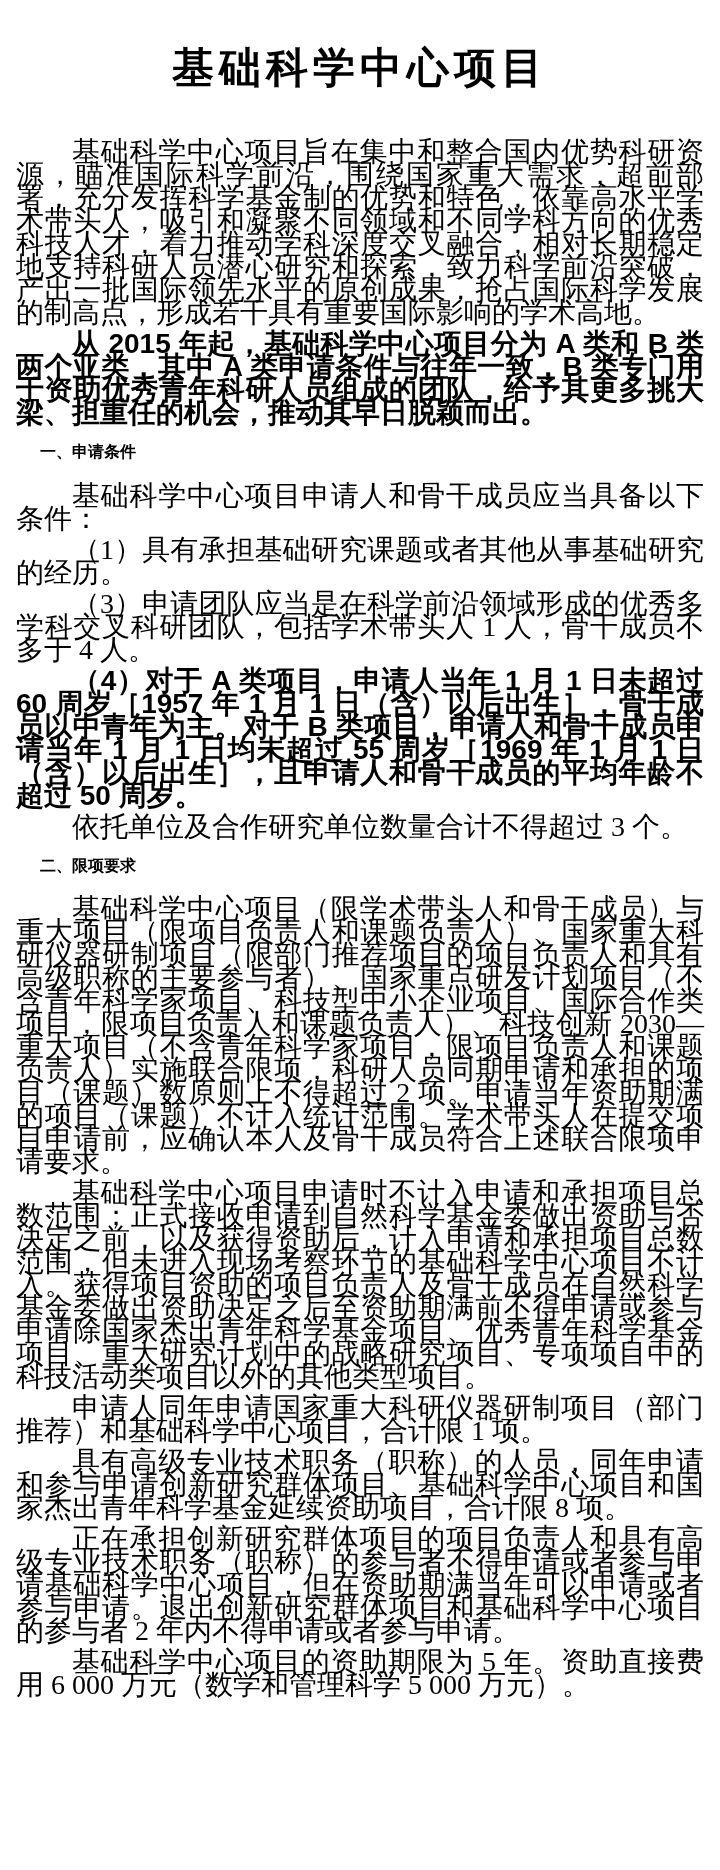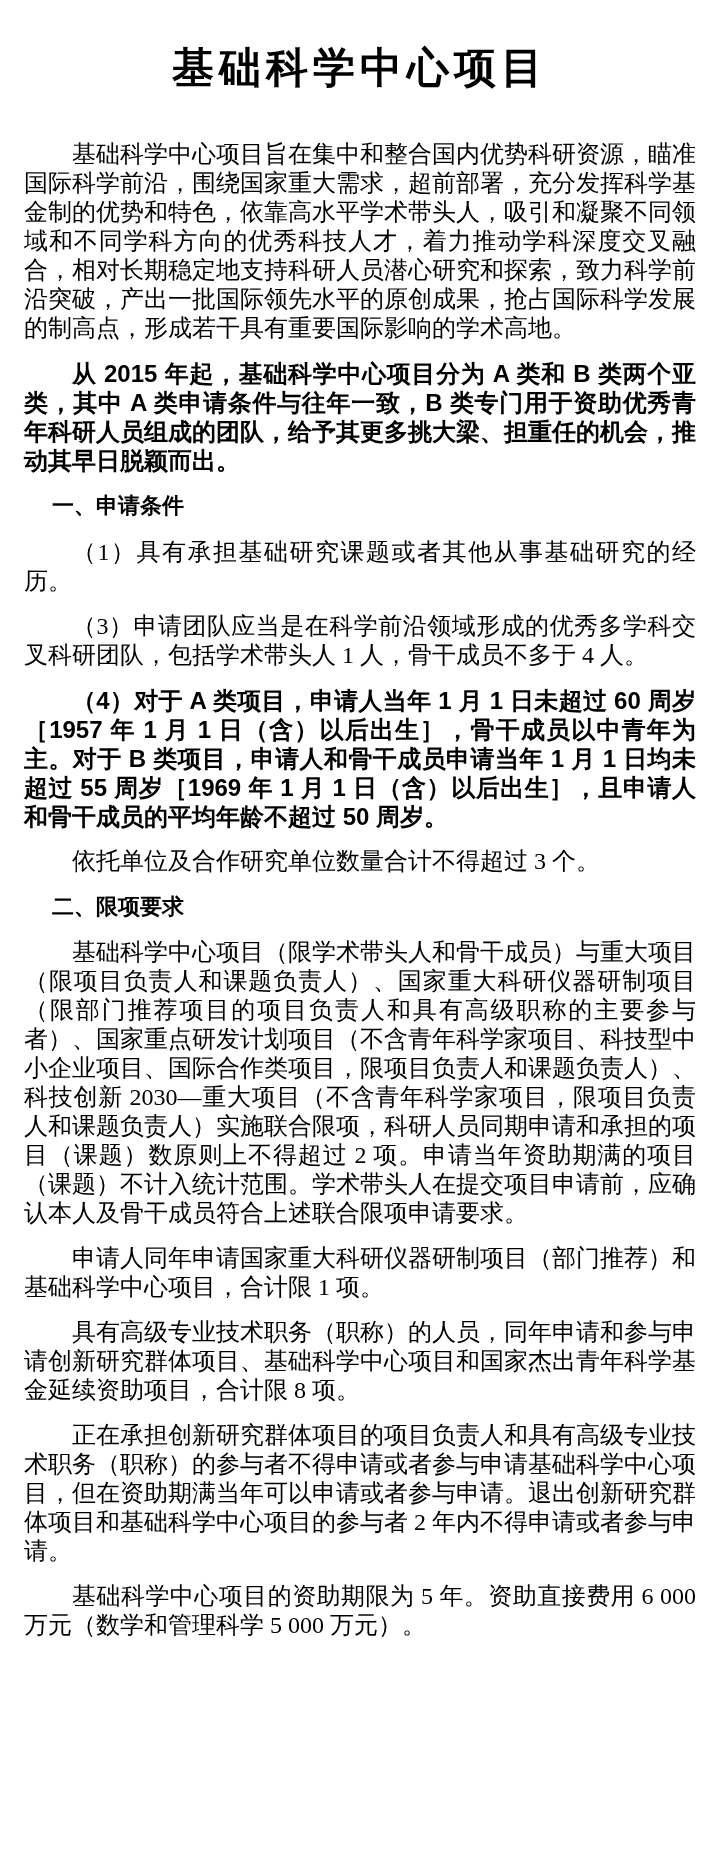--- a/index.html
+++ b/index.html
@@ -24,57 +24,59 @@
     font-family: "Liberation Serif", "DejaVu Serif", serif;
     font-weight: 700;
     font-size: 42px;
     line-height: 56px;
     text-align: center;
     letter-spacing: 5px;
     margin: 14px 0 44px 0;
   }
   .para {
     font-family: "Liberation Serif", "DejaVu Serif", serif;
-    font-size: 24px;
-    line-height: 29px;
+    font-size: 28px;
+    line-height: 23px;
     text-align: justify;
     text-indent: 2em;
-    margin: 16px;
+    margin: 8px;
     word-break: break-all;
   }
   .para.bold {
     font-family: "Liberation Sans", "DejaVu Sans", sans-serif;
     font-weight: 700;
   }
   .section-heading {
     font-family: "Liberation Sans", "DejaVu Sans", sans-serif;
     font-weight: 700;
-    font-size: 22px;
+    font-size: 16px;
     line-height: 30.6px;
     text-indent: 2em;
     text-align: left;
     margin: 13px 0 16px 0;
   }
 </style>
 </head>
 <body>
 
 <div class="page">
   <h1 class="doc-title">基础科学中心项目</h1>
 
   <p class="para">基础科学中心项目旨在集中和整合国内优势科研资源，瞄准国际科学前沿，围绕国家重大需求，超前部署，充分发挥科学基金制的优势和特色，依靠高水平学术带头人，吸引和凝聚不同领域和不同学科方向的优秀科技人才，着力推动学科深度交叉融合，相对长期稳定地支持科研人员潜心研究和探索，致力科学前沿突破，产出一批国际领先水平的原创成果，抢占国际科学发展的制高点，形成若干具有重要国际影响的学术高地。</p>
   <p class="para bold">从 2015 年起，基础科学中心项目分为 A 类和 B 类两个亚类，其中 A 类申请条件与往年一致，B 类专门用于资助优秀青年科研人员组成的团队，给予其更多挑大梁、担重任的机会，推动其早日脱颖而出。</p>
 
   <h2 class="section-heading">一、申请条件</h2>
 
+  <p class="para">基础科学中心项目申请人和骨干成员应当具备以下条件：</p>
   <p class="para">（1）具有承担基础研究课题或者其他从事基础研究的经历。</p>
   <p class="para">（3）申请团队应当是在科学前沿领域形成的优秀多学科交叉科研团队，包括学术带头人 1 人，骨干成员不多于 4 人。</p>
   <p class="para bold">（4）对于 A 类项目，申请人当年 1 月 1 日未超过 60 周岁［1957 年 1 月 1 日（含）以后出生］，骨干成员以中青年为主。对于 B 类项目，申请人和骨干成员申请当年 1 月 1 日均未超过 55 周岁［1969 年 1 月 1 日（含）以后出生］，且申请人和骨干成员的平均年龄不超过 50 周岁。</p>
   <p class="para">依托单位及合作研究单位数量合计不得超过 3 个。</p>
 
   <h2 class="section-heading">二、限项要求</h2>
 
   <p class="para">基础科学中心项目（限学术带头人和骨干成员）与重大项目（限项目负责人和课题负责人）、国家重大科研仪器研制项目（限部门推荐项目的项目负责人和具有高级职称的主要参与者）、国家重点研发计划项目（不含青年科学家项目、科技型中小企业项目、国际合作类项目，限项目负责人和课题负责人）、科技创新 2030—重大项目（不含青年科学家项目，限项目负责人和课题负责人）实施联合限项，科研人员同期申请和承担的项目（课题）数原则上不得超过 2 项。申请当年资助期满的项目（课题）不计入统计范围。学术带头人在提交项目申请前，应确认本人及骨干成员符合上述联合限项申请要求。</p>
+  <p class="para">基础科学中心项目申请时不计入申请和承担项目总数范围；正式接收申请到自然科学基金委做出资助与否决定之前，以及获得资助后，计入申请和承担项目总数范围，但未进入现场考察环节的基础科学中心项目不计入。获得项目资助的项目负责人及骨干成员在自然科学基金委做出资助决定之后至资助期满前不得申请或参与申请除国家杰出青年科学基金项目、优秀青年科学基金项目、重大研究计划中的战略研究项目、专项项目中的科技活动类项目以外的其他类型项目。</p>
   <p class="para">申请人同年申请国家重大科研仪器研制项目（部门推荐）和基础科学中心项目，合计限 1 项。</p>
   <p class="para">具有高级专业技术职务（职称）的人员，同年申请和参与申请创新研究群体项目、基础科学中心项目和国家杰出青年科学基金延续资助项目，合计限 8 项。</p>
   <p class="para">正在承担创新研究群体项目的项目负责人和具有高级专业技术职务（职称）的参与者不得申请或者参与申请基础科学中心项目，但在资助期满当年可以申请或者参与申请。退出创新研究群体项目和基础科学中心项目的参与者 2 年内不得申请或者参与申请。</p>
   <p class="para">基础科学中心项目的资助期限为 5 年。资助直接费用 6 000 万元（数学和管理科学 5 000 万元）。</p>
 </div>
 
 </body></html>

